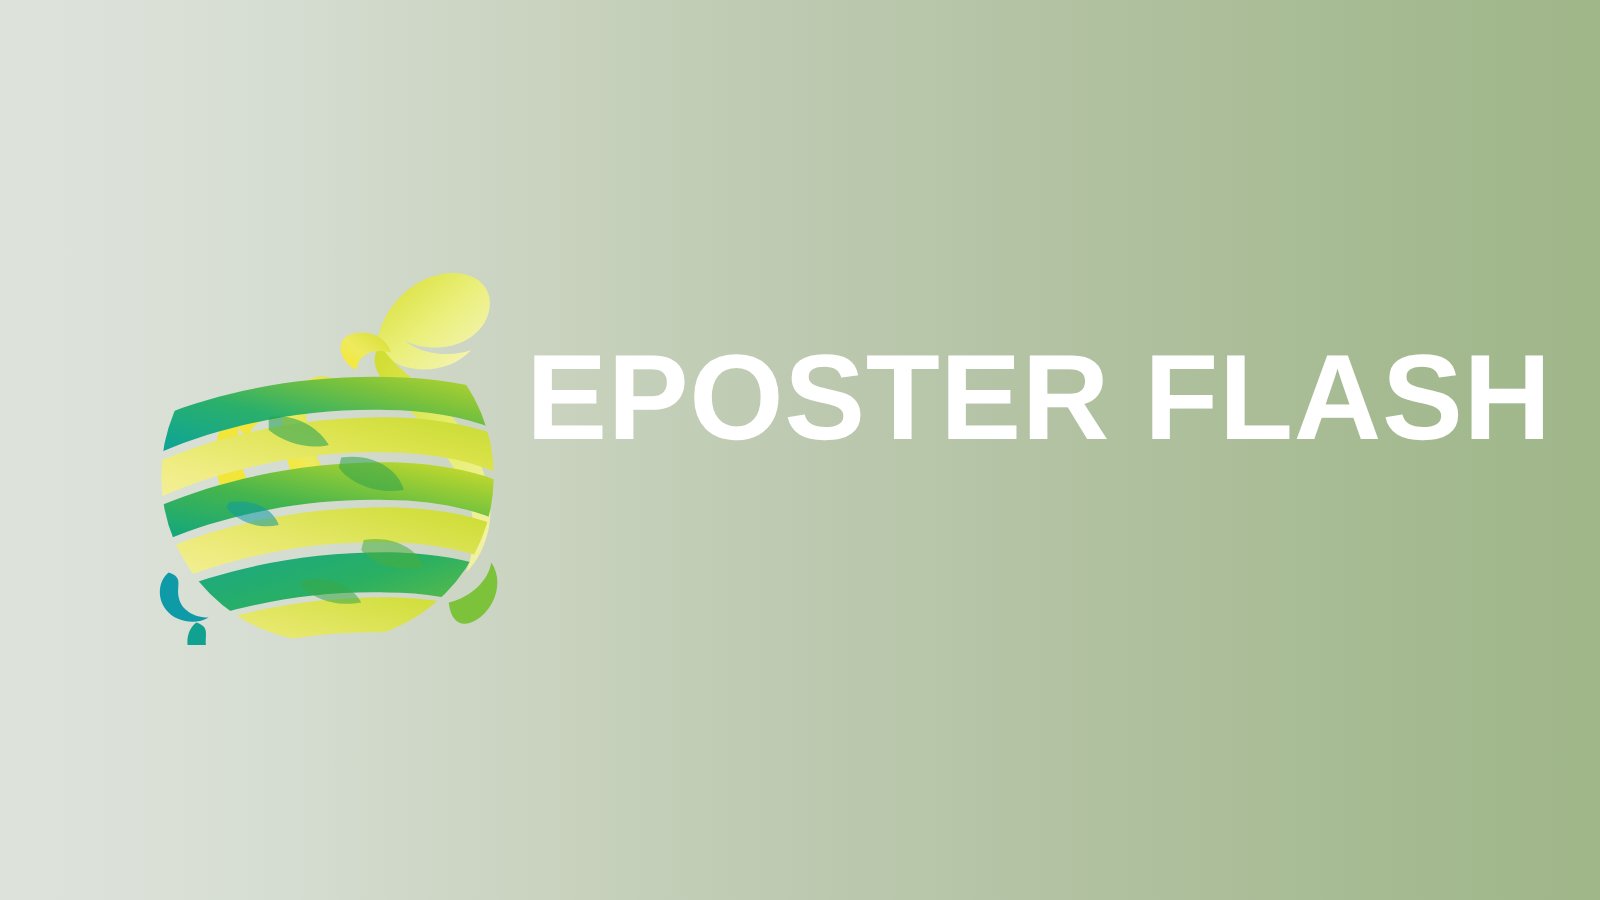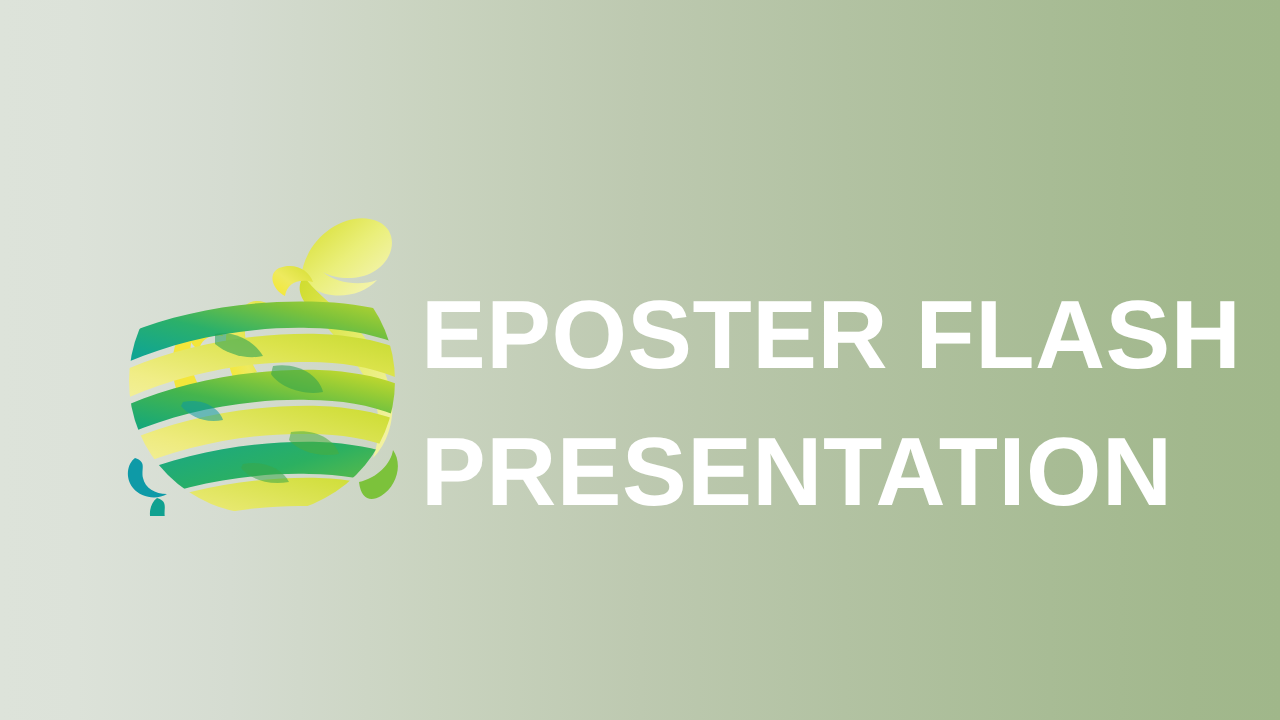--- a/index.html
+++ b/index.html
@@ -41,21 +41,21 @@
   #logo-wrap svg {
     display: block;
     width: 100%;
     height: 100%;
   }
 
   
   #title-block {
     position: absolute;
     left: 421px;
-    top: 266px;
+    top: 249px;
     width: 800px;
   }
   .title-line {
     color: #ffffff;
     font-family: "Liberation Sans", sans-serif;
     font-weight: bold;
     font-size: 97px;
     line-height: 137px;
     letter-spacing: 0.5px;
     white-space: nowrap;
@@ -173,16 +173,15 @@
       <path d="M12 252 C4 258 2 272 10 282 C18 292 34 294 44 288 C32 288 22 282 20 272
                C18 262 24 256 12 252 Z" fill="#0e9aa7"></path>
       <path d="M34 292 C26 298 24 312 32 322 C40 332 56 334 66 328 C54 328 44 322 42 312
                C40 302 46 296 34 292 Z" fill="#10a190"></path>
       <path d="M236 276 C254 272 268 258 270 244 C280 258 274 280 258 290 C248 296 238 294 236 276 Z" fill="#7cc23b"></path>
     </svg>
   </div>
 
   <div id="title-block">
     <div class="title-line">EPOSTER FLASH</div>
-    <div class="title-line">PRESENTATION</div>
   </div>
 
 </div>
 
 </body></html>

